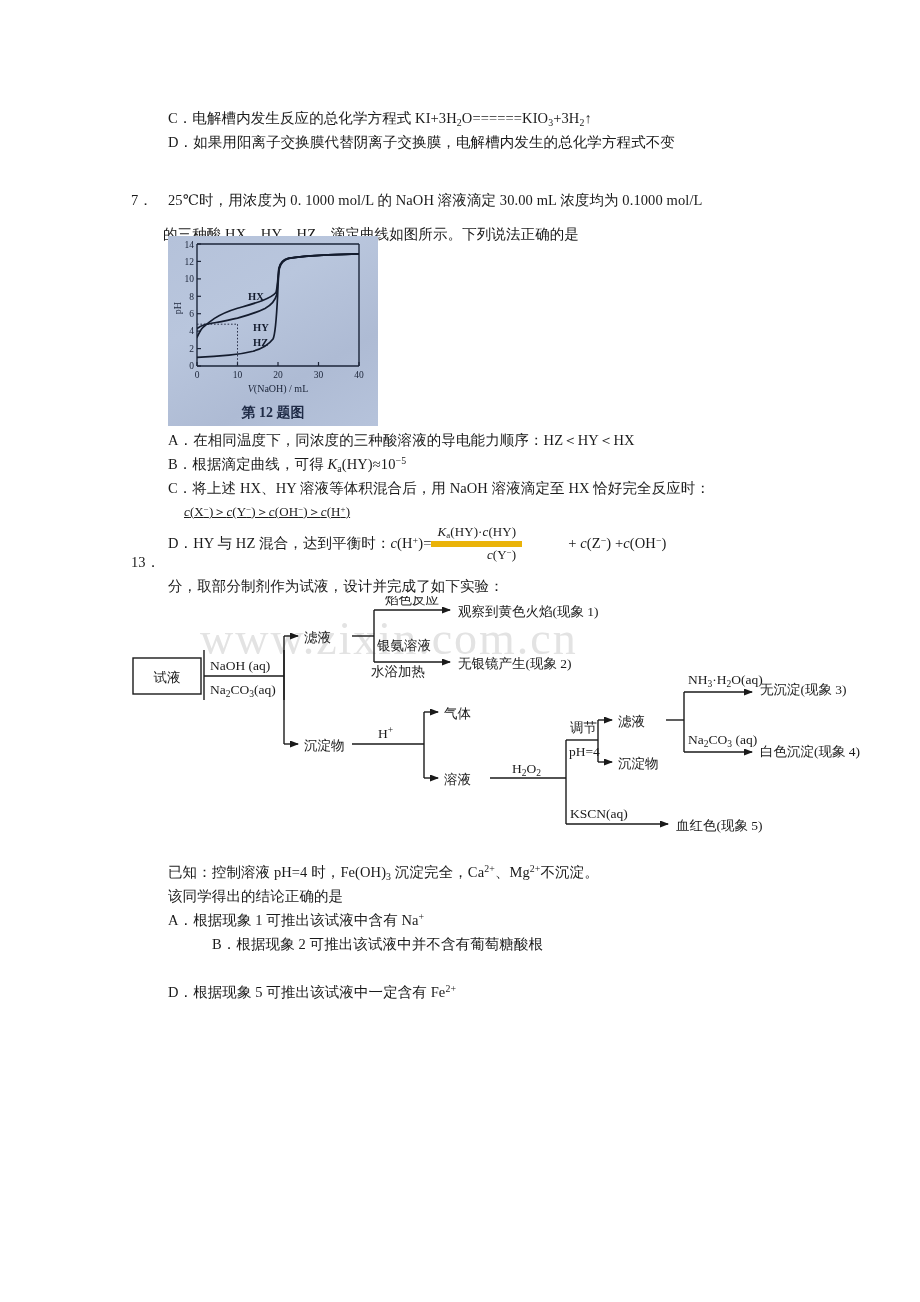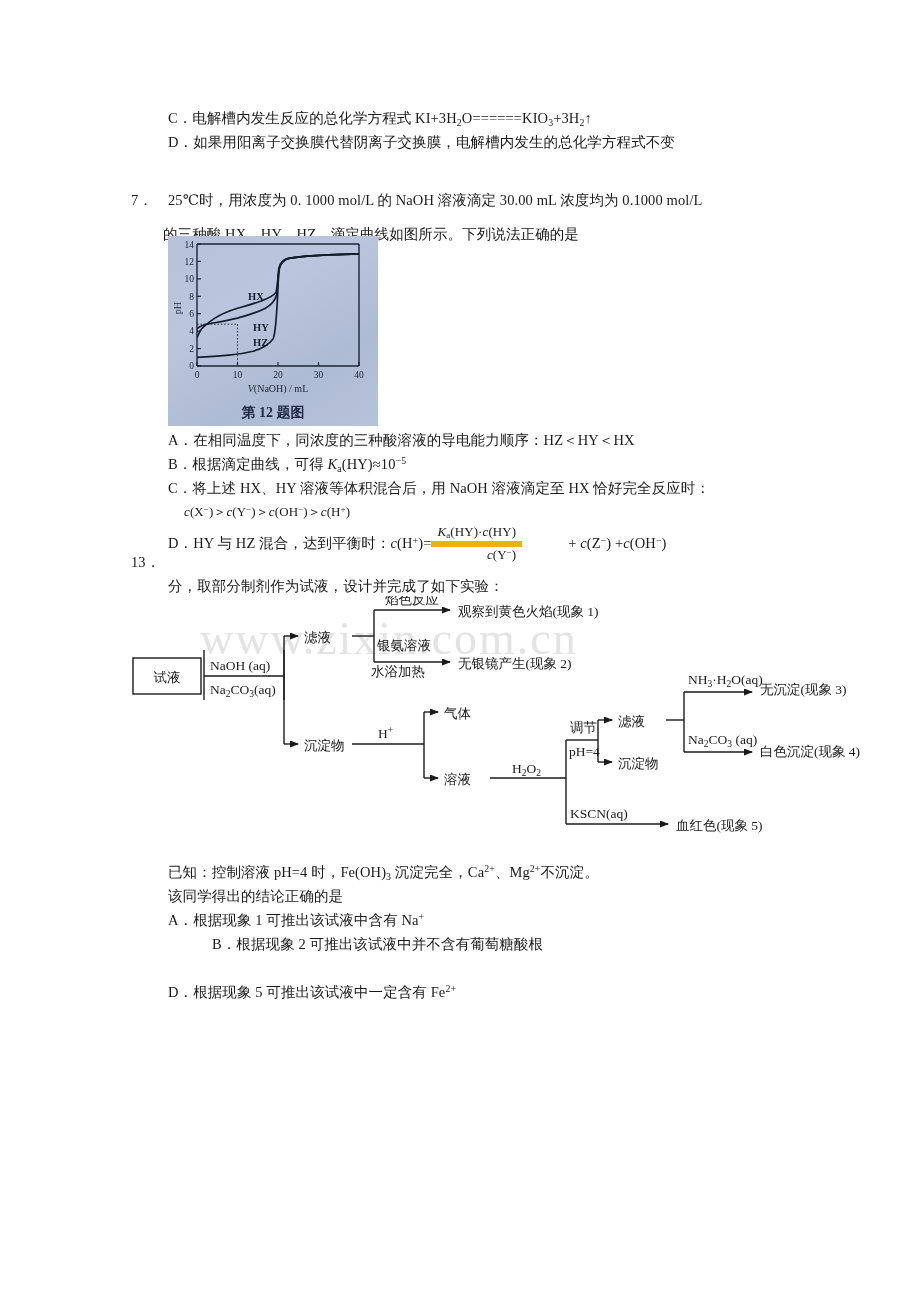--- a/index.html
+++ b/index.html
@@ -199,21 +199,21 @@
     <div class="fig-caption">第 12 题图</div>
   </div>
 
   <div class="tline opt" style="left:168px; top:430px;">A．在相同温度下，同浓度的三种酸溶液的导电能力顺序：HZ＜HY＜HX</div>
 
   <div class="tline opt" style="left:168px; top:454px;">
     B．根据滴定曲线，可得 <i class="mathvar">K</i><sub>a</sub>(HY)≈10<sup>−5</sup>
   </div>
 
   <div class="tline opt" style="left:168px; top:478px;">C．将上述 HX、HY 溶液等体积混合后，用 NaOH 溶液滴定至 HX 恰好完全反应时：</div>
-  <div class="tline opt" style="left:184px; top:502px; font-size:13px;">
+  <div class="tline opt" style="left:184px; top:502px; font-size:13px;text-decoration:underline;">
     <i class="mathvar">c</i>(X<sup>−</sup>)＞<i class="mathvar">c</i>(Y<sup>−</sup>)＞<i class="mathvar">c</i>(OH<sup>−</sup>)＞<i class="mathvar">c</i>(H<sup>+</sup>)
   </div>
 
   <div class="tline opt" style="left:168px; top:526px;">
     D．HY 与 HZ 混合，达到平衡时：<i class="mathvar">c</i>(H<sup>+</sup>)=<span class="frac"><span class="num"><i class="mathvar">K</i><sub>a</sub>(HY)·<i class="mathvar">c</i>(HY)</span><span class="den"><i class="mathvar">c</i>(Y<sup>−</sup>)</span></span><span style="display:inline-block;width:46px;"></span>+ <i class="mathvar">c</i>(Z<sup>−</sup>) +<i class="mathvar">c</i>(OH<sup>−</sup>)
   </div>
 
   <div class="tline" style="left:131px; top:552px;">13．</div>
   <div class="tline" style="left:168px; top:576px;">分，取部分制剂作为试液，设计并完成了如下实验：</div>
 

